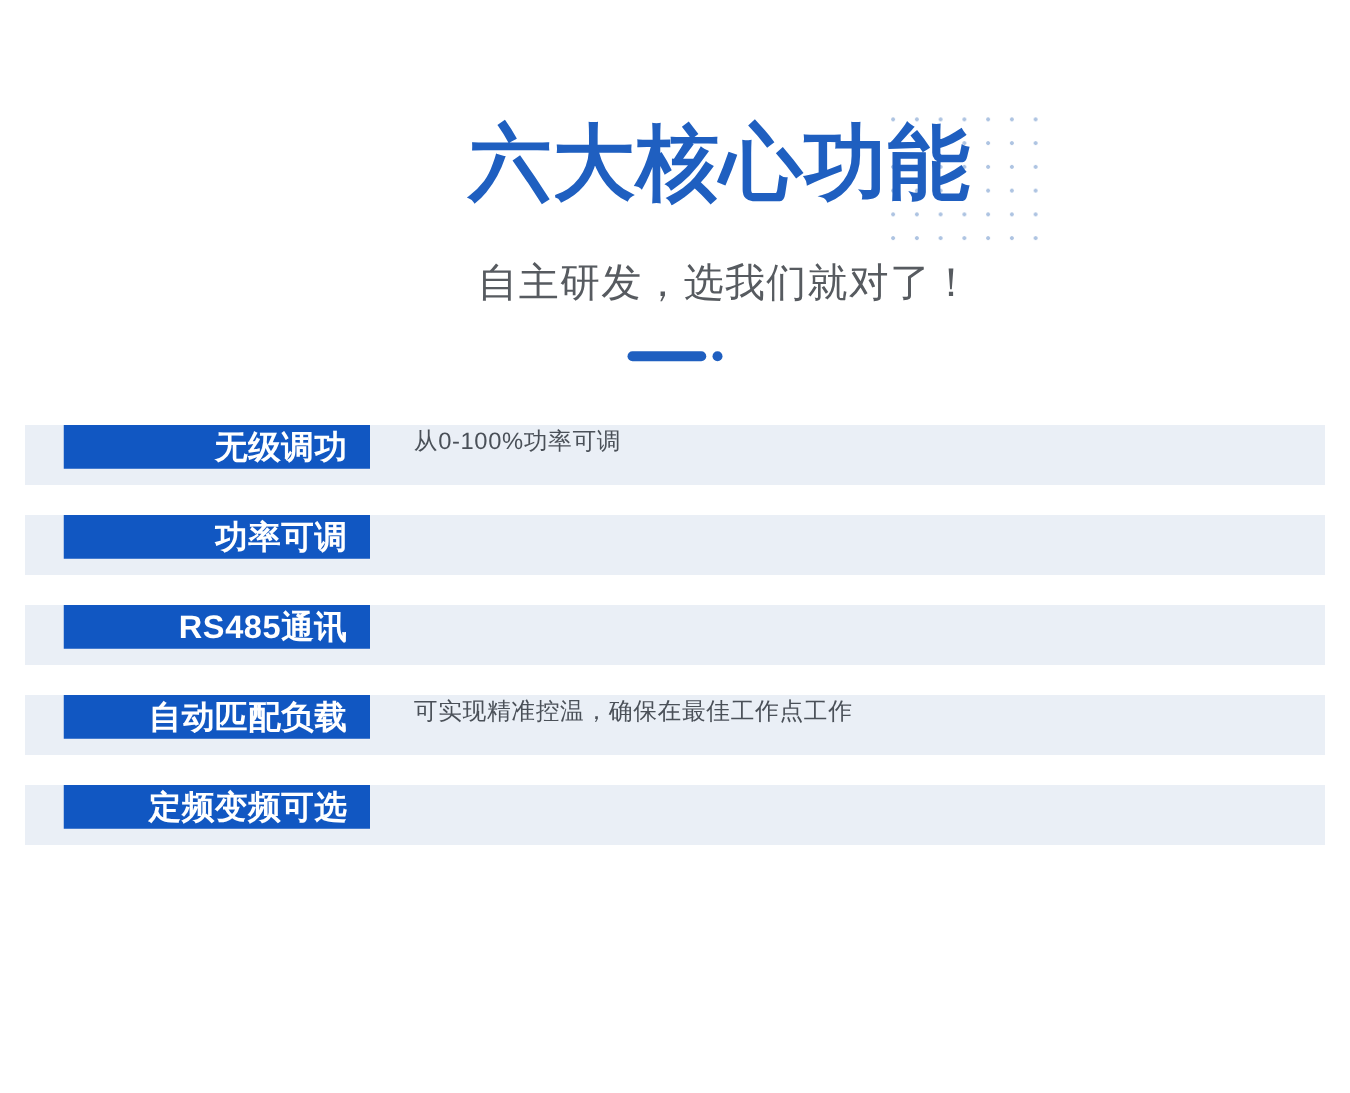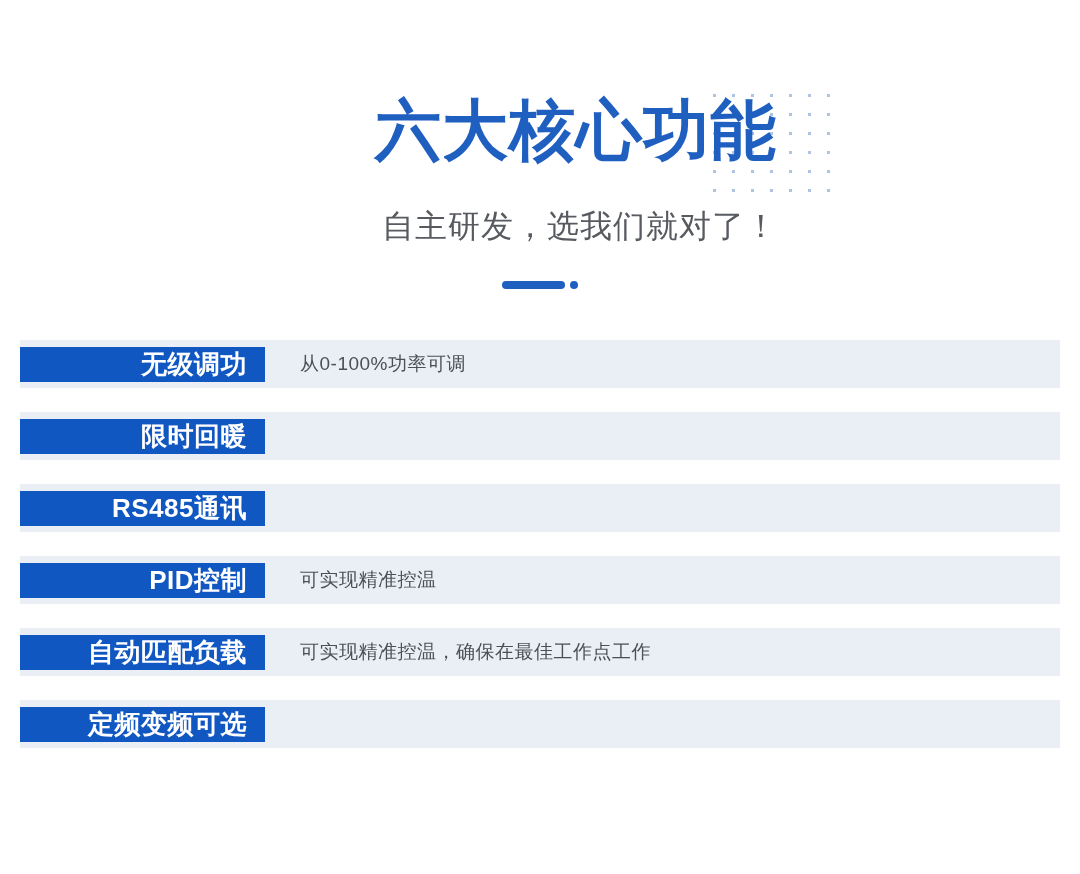--- a/index.html
+++ b/index.html
@@ -100,24 +100,25 @@
   .feature-list {
     position: absolute;
     left: 20px;
     top: 340px;
     width: 1040px;
   }
 
   .feature-row {
     position: relative;
     display: flex;
-    align-items: center;
+    align-items: flex-start;
     height: 48px;
     margin-bottom: 24px;
     background: #eaeff6;
+    padding-left: 31px;
   }
   .feature-row:last-child {
     margin-bottom: 0;
   }
 
   .feature-label {
     flex: 0 0 245px;
     width: 245px;
     background: #1157c2;
     color: #ffffff;
@@ -166,31 +167,27 @@
   </div>
 
   <div class="feature-list">
 
     <div class="feature-row">
       <div class="feature-label">无级调功</div>
       <div class="feature-desc">从0-100%功率可调</div>
     </div>
 
     <div class="feature-row">
-      <div class="feature-label">限时回暖</div>
+      <div class="feature-label">功率可调</div>
     </div>
 
     <div class="feature-row">
       <div class="feature-label">RS485通讯</div>
     </div>
 
-    <div class="feature-row">
-      <div class="feature-label">PID控制</div>
-      <div class="feature-desc">可实现精准控温</div>
-    </div>
 
     <div class="feature-row">
       <div class="feature-label">自动匹配负载</div>
       <div class="feature-desc">可实现精准控温，确保在最佳工作点工作</div>
     </div>
 
     <div class="feature-row">
       <div class="feature-label">定频变频可选</div>
     </div>
 

